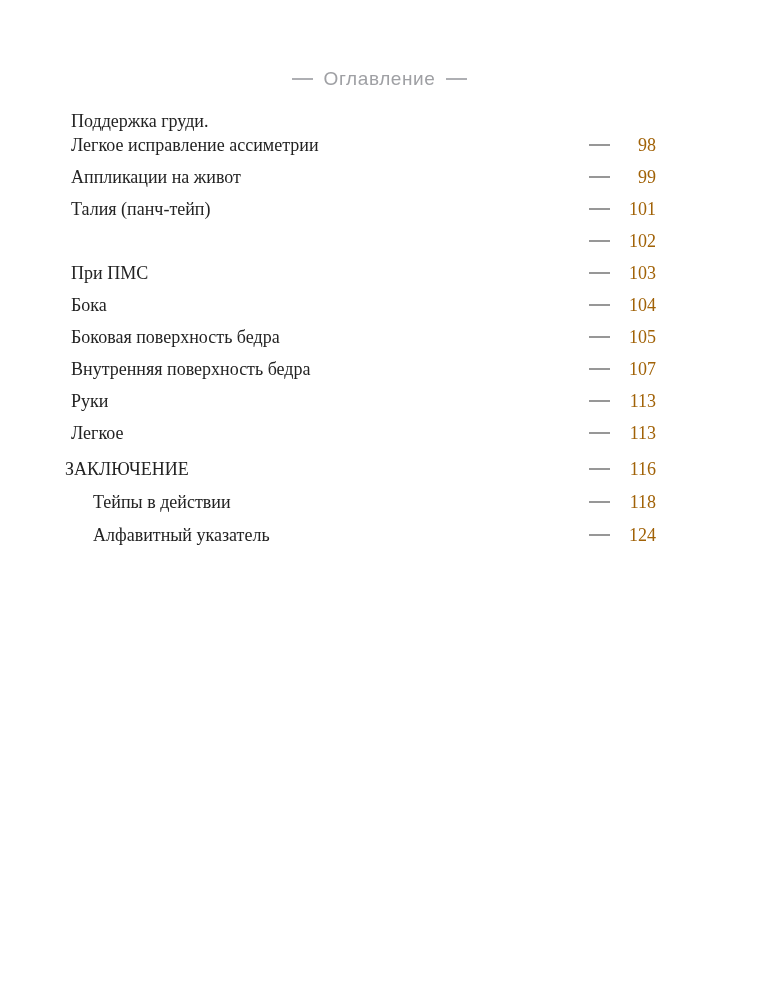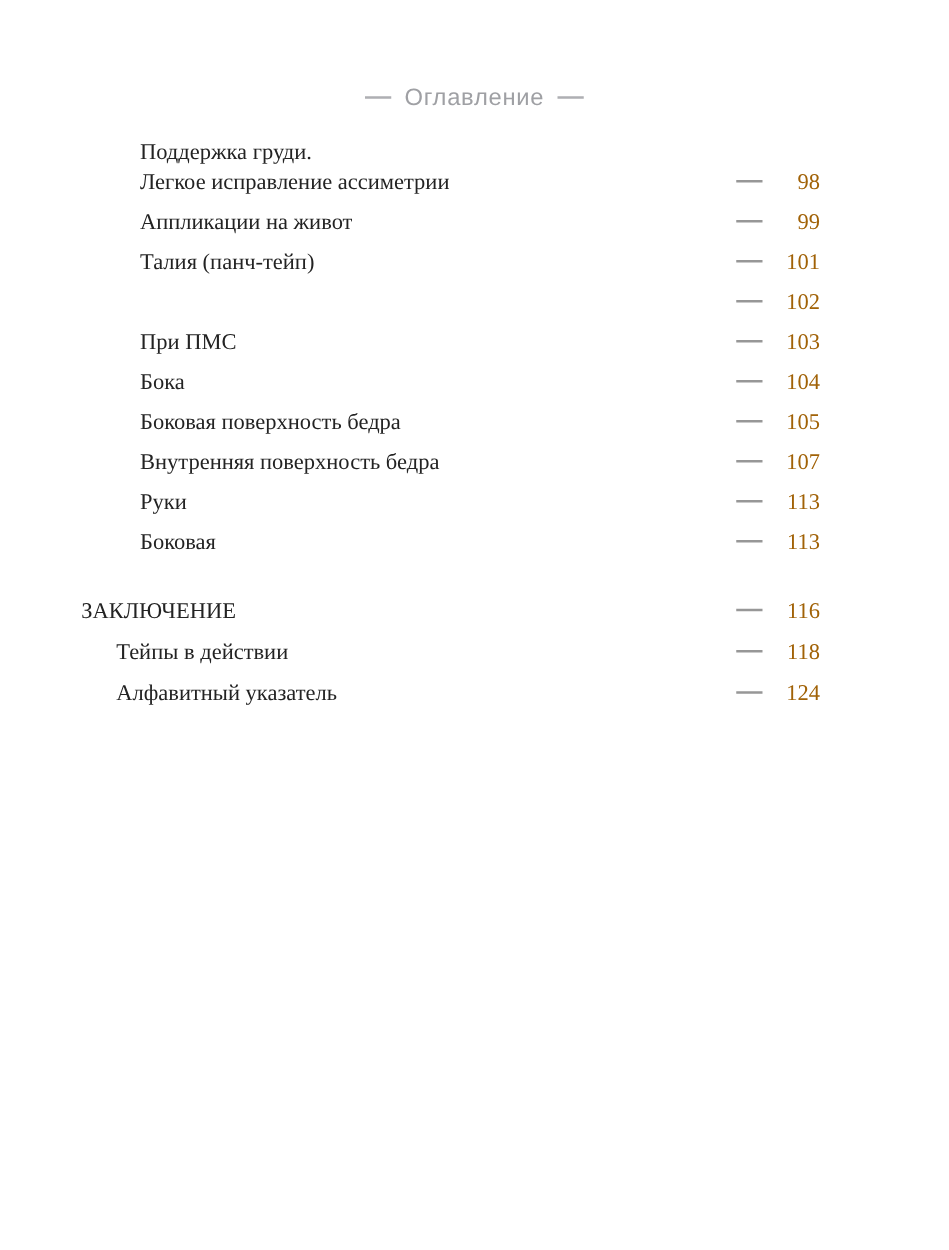--- a/index.html
+++ b/index.html
@@ -41,32 +41,32 @@
   
   .toc {
     position: absolute;
     top: 109px;
     left: 0;
     right: 0;
   }
   .row {
     display: flex;
     align-items: baseline;
-    padding-left: 112px;
+    padding-left: 71px;
     padding-right: 103px;
     margin-bottom: 8px;
     font-size: 18px;
     line-height: 24px;
   }
   .row.first-line {
     margin-bottom: 0;
   }
   .row.section {
     padding-left: 65px;
-    margin-top: 31px;
+    margin-top: 12px;
     margin-bottom: 9px;
   }
   .row.sub {
     padding-left: 93px;
     margin-bottom: 9px;
   }
   .row-title {
     flex: none;
     color: #232323;
   }
@@ -160,21 +160,21 @@
     </div>
 
     <div class="row">
       <span class="row-title">Руки</span>
       <span class="row-fill"></span>
       <span class="row-dash"></span>
       <span class="row-page">113</span>
     </div>
 
     <div class="row">
-      <span class="row-title">Боковая</span>
+      <span class="row-title">Легкое</span>
       <span class="row-fill"></span>
       <span class="row-dash"></span>
       <span class="row-page">113</span>
     </div>
 
     <div class="row section">
       <span class="row-title">ЗАКЛЮЧЕНИЕ</span>
       <span class="row-fill"></span>
       <span class="row-dash"></span>
       <span class="row-page">116</span>

